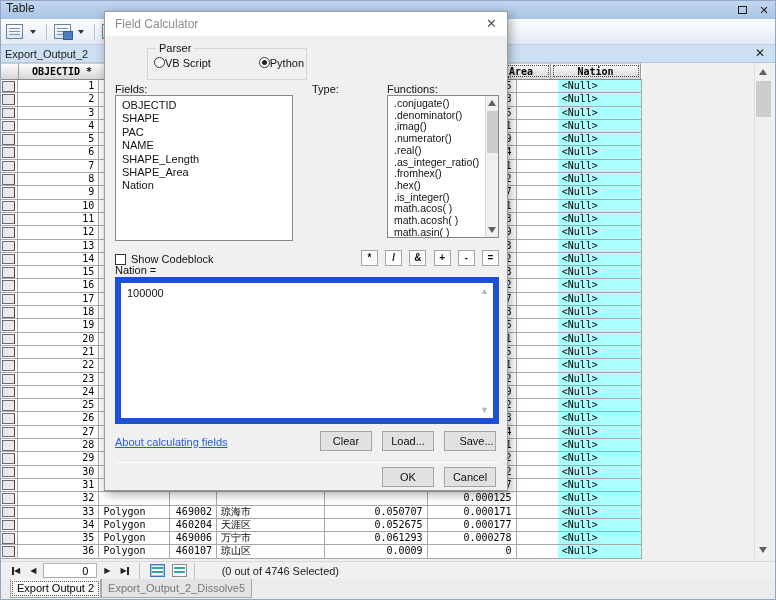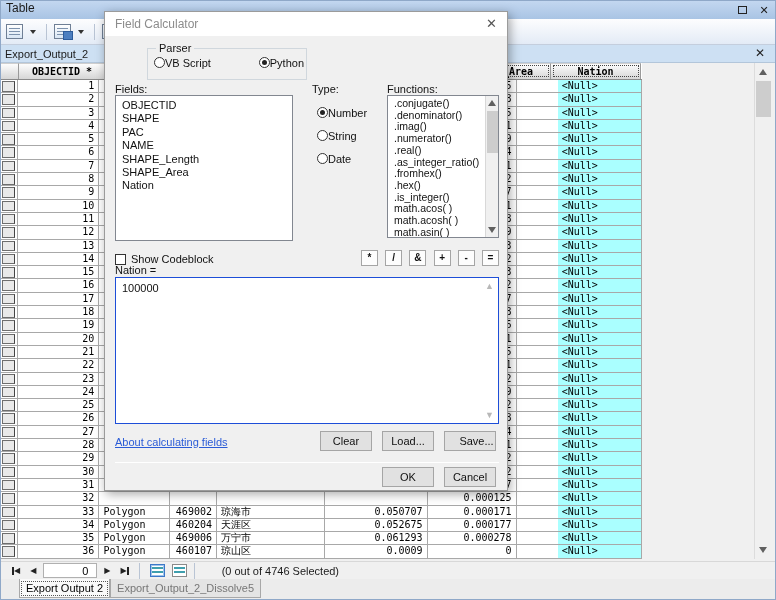--- a/index.html
+++ b/index.html
@@ -69,21 +69,21 @@
   .navbtn .bar { width:2px; height:8px; background:#222; }
   .recbox { width:54px; height:15px; background:#fff; border:1px solid #b0b0b0;
     font-size:11px; text-align:right; padding:0 8px 0 2px; line-height:14px; }
   .viewico { width:15px; height:13px; background:#fff; border:1px solid #8a8a8a; position:relative; margin-left:3px; }
   .viewico::before { content:''; position:absolute; left:1px; right:1px; top:2px; height:8px;
     background:repeating-linear-gradient(#3f9fae 0 2px, transparent 2px 4px); }
   .viewico.active { border:1px solid #3c78c8; box-shadow:0 0 0 1px #9ec3ea inset; }
   .sel-text { margin-left:20px; color:#1b1b1b; }
 
   .tabs { position:absolute; left:0; top:578px; width:776px; height:22px; background:#ececec;
-    display:flex; padding-left:18px; font-size:11px; }
+    display:flex; padding-left:9px; font-size:11px; }
   .tab { height:19px; padding:0 6px; line-height:18px; border:1px solid #a8a8a8; border-top:none;
     background:#e4e4e4; color:#777; white-space:nowrap; }
   .tab.active { background:#fafafa; color:#000; outline:1px dotted #555; outline-offset:-3px; }
 
   
   .dialog { position:absolute; left:103px; top:10px; width:404px; height:480px;
     background:#f0f0f0; border:1px solid #9b9b9b; box-shadow:2px 3px 10px rgba(0,0,0,.35);
     font-size:11px; color:#111; }
   .dlg-title { height:24px; background:#fff; display:flex; align-items:center; }
   .dlg-title .t { color:#8c8c8c; font-size:12px; padding-left:10px; }
@@ -112,21 +112,21 @@
   .fn-scroll .vthumb { left:1px; top:15px; width:11px; height:42px; }
 
   .checkbox-row { position:absolute; left:10px; top:241px; display:flex; align-items:center; gap:5px; }
   .cb { width:11px; height:11px; border:1px solid #333; background:#fff; flex:none; }
 
   #op-row { position:absolute; left:256px; top:238px; width:138px; display:flex; justify-content:space-between; }
   .op-btn { width:17px; height:16px; background:#fdfdfd; border:1px solid #a5a5a5;
     font-size:10px; font-weight:bold; text-align:center; line-height:14px; }
 
   .expr { position:absolute; left:10px; top:265px; width:384px; height:147px; background:#fff;
-    border:1px solid #1d4ed8; padding:4px 6px; font-size:11px; }
+    border:6px solid #1d4ed8; padding:4px 6px; font-size:11px; }
   .expr .chev { position:absolute; right:4px; color:#b8b8b8; font-size:9px; }
   .expr .chev.up { top:3px; } .expr .chev.down { bottom:3px; }
 
   .link { position:absolute; left:10px; top:424px; color:#2a5bd7; text-decoration:underline; }
   .dlg-btn { position:absolute; width:52px; height:20px; background:#e1e1e1; border:1px solid #a5a5a5;
     font-size:11px; text-align:center; line-height:18px; }
   .hsep { position:absolute; left:10px; top:450px; width:384px; height:1px; background:#dcdcdc;
     border-bottom:1px solid #fff; }
 </style>
 </head>
@@ -654,34 +654,20 @@
       <div class="lb-item">OBJECTID</div>
       <div class="lb-item">SHAPE</div>
       <div class="lb-item">PAC</div>
       <div class="lb-item">NAME</div>
       <div class="lb-item">SHAPE_Length</div>
       <div class="lb-item">SHAPE_Area</div>
       <div class="lb-item">Nation</div>
     </div>
 
   <span class="dlg-label" style="left:207px; top:71px;">Type:</span>
-  <div id="type-radios">
-      <label class="radio checked">
-        <span class="rb"></span>
-        <span>Number</span>
-      </label>
-      <label class="radio">
-        <span class="rb"></span>
-        <span>String</span>
-      </label>
-      <label class="radio">
-        <span class="rb"></span>
-        <span>Date</span>
-      </label>
-    </div>
 
   <span class="dlg-label" style="left:282px; top:71px;">Functions:</span>
   <div class="listbox" id="functions-list">
     <div class="fn-scroll">
       <span class="varrow up" style="top:4px;"></span>
       <span class="vthumb"></span>
       <span class="varrow down" style="bottom:4px;"></span>
     </div>
   <div class="lb-item">.conjugate()</div>
       <div class="lb-item">.denominator()</div>

